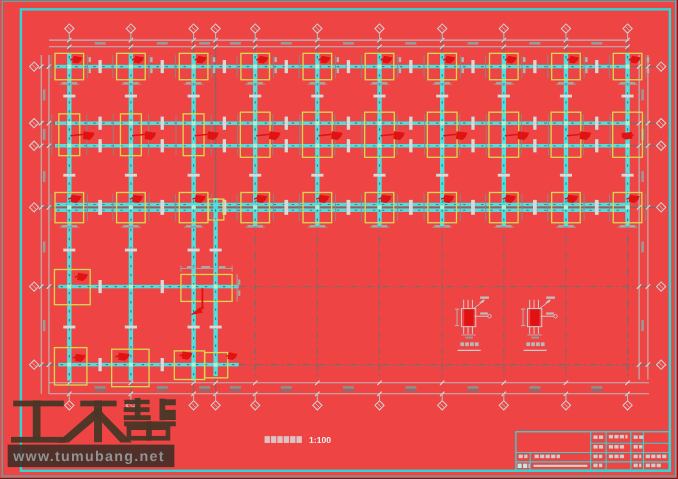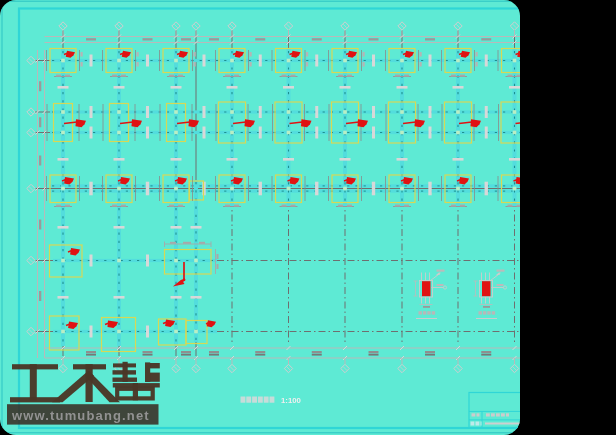--- a/index.html
+++ b/index.html
@@ -1,15 +1,15 @@
 <!DOCTYPE html>
 <html><head><meta charset="utf-8"><style>
 html,body{margin:0;padding:0;background:#000;}
 *{font-family:"Liberation Sans",sans-serif;}
-#c{position:relative;width:520px;height:435px;background:#5eead4;overflow:hidden;border-radius:16px;}
+#c{position:relative;width:616px;height:435px;background:#ef4444;overflow:hidden;}
 </style></head><body>
 <div id="c"><svg width="616" height="435" viewBox="0 0 616 435">
 <line x1="63" y1="30.5" x2="63" y2="356" stroke="#6f6f6f" stroke-width="1"></line>
 <line x1="119" y1="30.5" x2="119" y2="356" stroke="#6f6f6f" stroke-width="1"></line>
 <line x1="176" y1="30.5" x2="176" y2="356" stroke="#6f6f6f" stroke-width="1"></line>
 <line x1="196" y1="30.5" x2="196" y2="356" stroke="#6f6f6f" stroke-width="1"></line>
 <line x1="232" y1="30.5" x2="232" y2="200" stroke="#6f6f6f" stroke-width="1"></line>
 <line x1="232" y1="200" x2="232" y2="343" stroke="#6f6f6f" stroke-width="1" stroke-dasharray="7 3 1.5 3"></line>
 <line x1="288.5" y1="30.5" x2="288.5" y2="200" stroke="#6f6f6f" stroke-width="1"></line>
 <line x1="288.5" y1="200" x2="288.5" y2="343" stroke="#6f6f6f" stroke-width="1" stroke-dasharray="7 3 1.5 3"></line>

